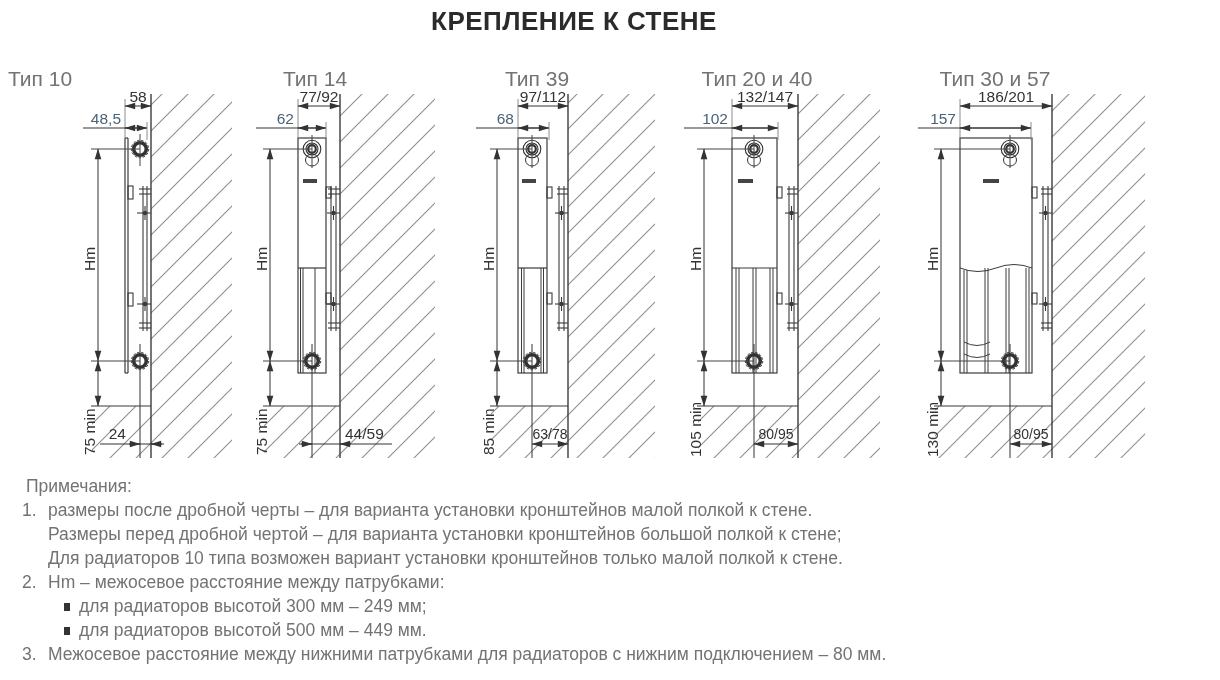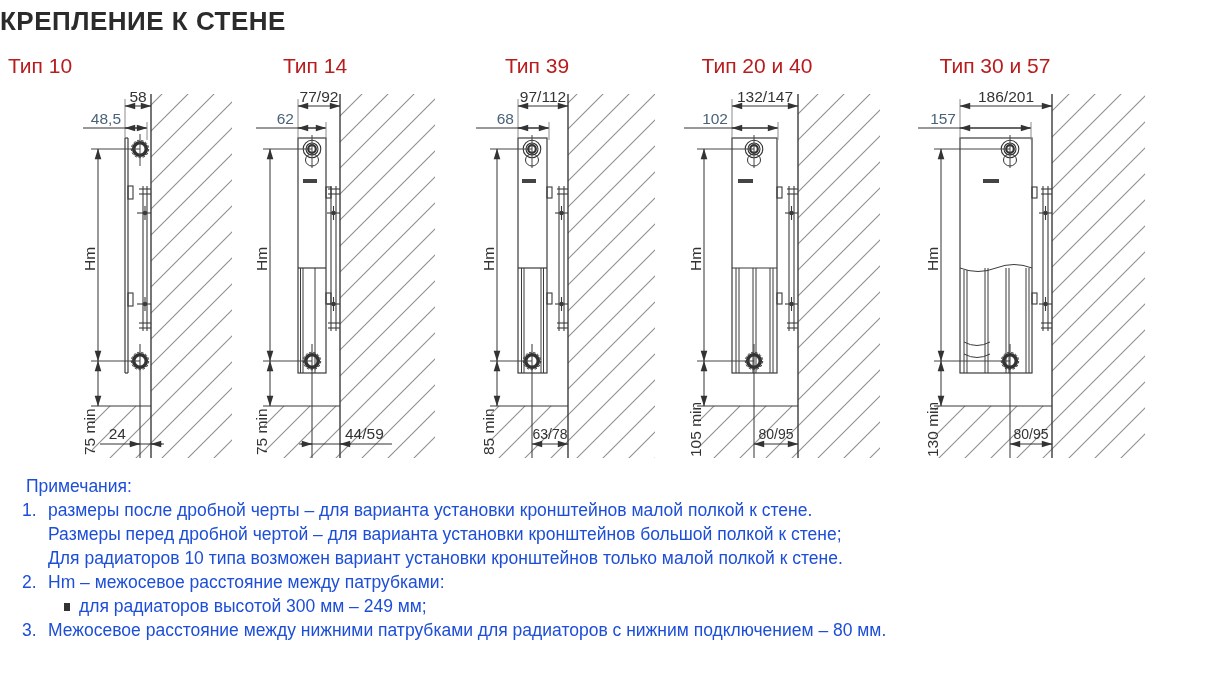--- a/index.html
+++ b/index.html
@@ -1,29 +1,29 @@
 <!DOCTYPE html>
 <html><head>
 <meta charset="utf-8">
 <style>
   html,body{margin:0;padding:0;background:#fff;}
   body{font-family:"Liberation Sans","DejaVu Sans",sans-serif;color:#2e2e2e;}
   .stage{position:relative;width:1220px;height:680px;background:#fff;overflow:hidden;}
-  .page-title{position:absolute;top:6px;left:0;width:1148px;
+  .page-title{position:absolute;top:6px;left:0;width:1148px;text-align:center;
     font-size:26px;font-weight:700;letter-spacing:.5px;color:#2b2b2b;margin:0;}
   .diag{position:absolute;top:50px;}
-  .diag h2{position:absolute;top:4px;margin:0;font-size:21px;font-weight:400;color:#b91c1c;
+  .diag h2{position:absolute;top:17px;margin:0;font-size:21px;font-weight:400;color:#737373;
     transform:translateX(-50%);white-space:nowrap;}
   .diag svg{position:absolute;top:36px;left:0;}
   .d10{left:40px;width:200px;} .d11{left:240px;width:210px;} .d21{left:455px;width:210px;}
   .d22{left:670px;width:220px;} .d33{left:895px;width:260px;}
   svg text{font-family:"Liberation Sans","DejaVu Sans",sans-serif;font-size:15.5px;fill:#333;}
   svg text.small{font-size:14px;}
   svg text.blue{fill:#4a6378;}
-  .notes{position:absolute;left:22px;top:474px;width:1180px;font-size:17.5px;line-height:24px;color:#1d4ed8;}
+  .notes{position:absolute;left:22px;top:474px;width:1180px;font-size:17.5px;line-height:24px;color:#737373;}
   .nhead{margin:0 0 0 4px;}
   .nitem{display:flex;}
   .nnum{width:26px;flex:0 0 26px;}
   .nbody{flex:1;}
   .nbullet{display:flex;align-items:baseline;padding-left:16px;}
   .bsq{width:6px;height:8px;background:#333;display:inline-block;margin-right:9px;flex:0 0 6px;
     transform:translateY(-1px);}
 </style>
 </head>
 <body>
@@ -390,20 +390,24 @@
     </div>
 
     <div class="nitem">
       <span class="nnum">2.</span>
       <div class="nbody">
         <div>Hm – межосевое расстояние между патрубками:</div>
         <div class="nbullet">
           <span class="bsq"></span>
           <span>для радиаторов высотой 300 мм – 249 мм;</span>
         </div>
+        <div class="nbullet">
+          <span class="bsq"></span>
+          <span>для радиаторов высотой 500 мм – 449 мм.</span>
+        </div>
       </div>
     </div>
 
     <div class="nitem">
       <span class="nnum">3.</span>
       <div class="nbody">
         <div>Межосевое расстояние между нижними патрубками для радиаторов с нижним подключением – 80 мм.</div>
       </div>
     </div>
   </div>

